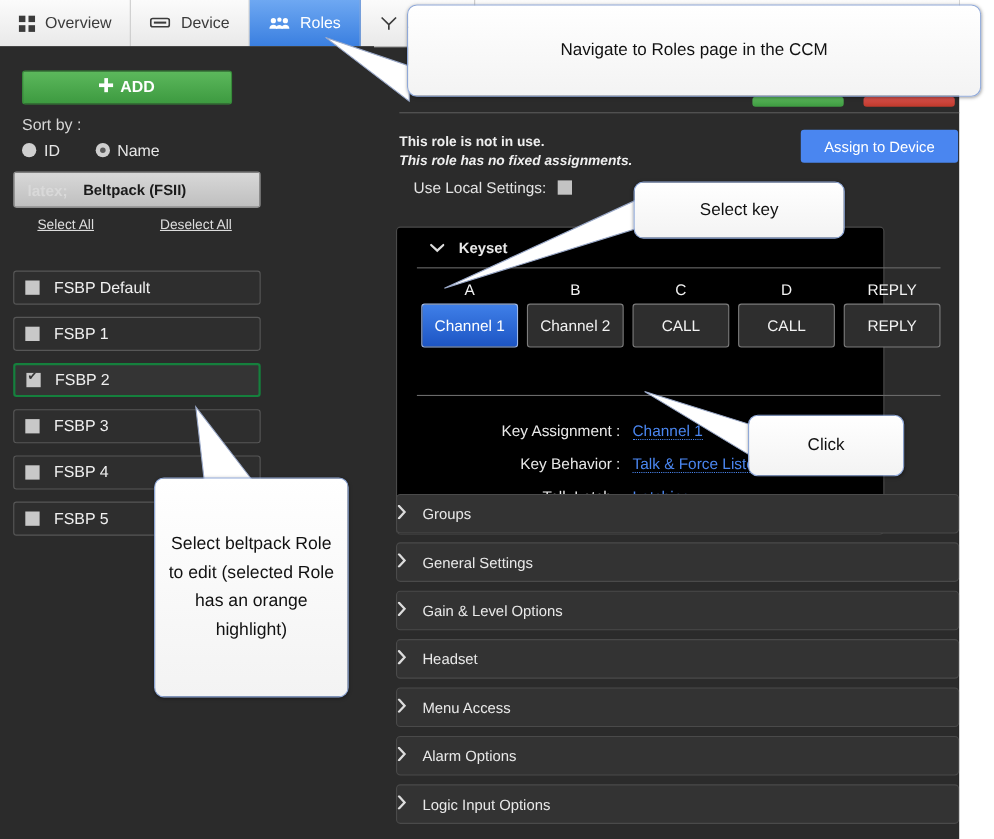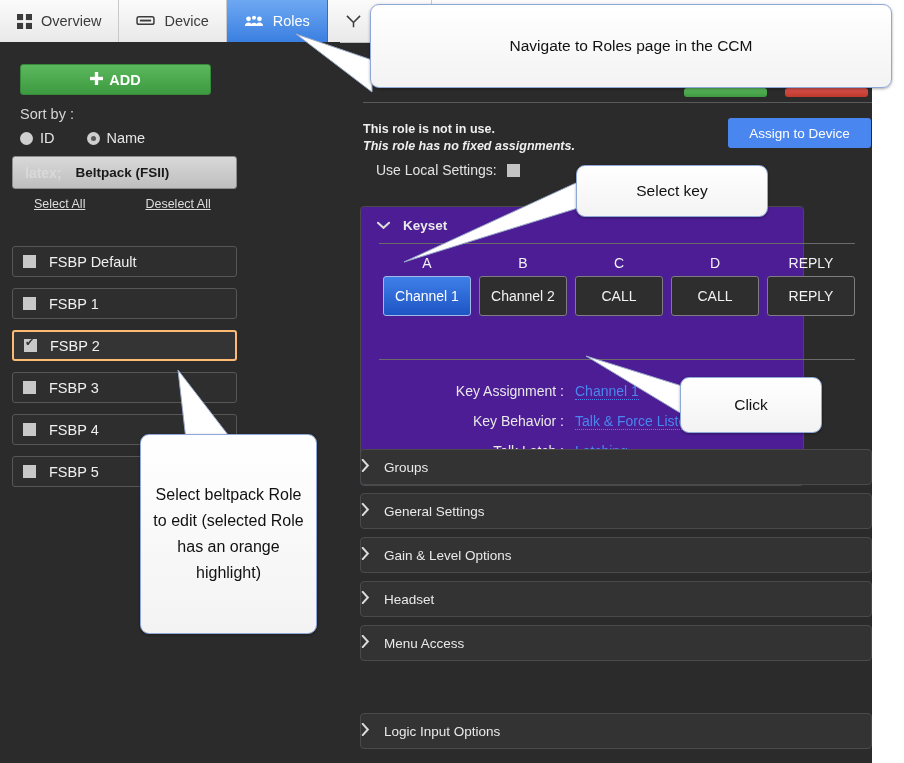--- a/index.html
+++ b/index.html
@@ -83,21 +83,21 @@
   }
   .radios {
     position: absolute;
     left: 20px; top: 88px;
     display: flex;
     align-items: center;
     gap: 10px;
     color: #e6e6e6;
     font-size: 14.5px;
   }
-  .radio-wrap { display:flex; align-items:center; gap:7px; }
+  .radio-wrap { display:flex; gap:7px; }
   .radio {
     width: 13px; height: 13px;
     border-radius: 50%;
     background: #cfcfcf;
     display:inline-block;
     position: relative;
   }
   .radio.sel::after {
     content: "";
     position: absolute;
@@ -150,21 +150,21 @@
     background: #2e2e2e;
     display: flex;
     align-items: center;
     gap: 13px;
     padding-left: 10px;
     box-sizing: border-box;
     color: #f0f0f0;
     font-size: 14.5px;
   }
   .role-item.selected {
-    border: 2px solid #fdba74;
+    border: 2px solid #15803d;
     background: #343434;
   }
   .cbx {
     width: 13px; height: 13px;
     background: #c8c8c8;
     display: inline-block;
     position: relative;
     flex: 0 0 auto;
   }
   .cbx.on::after {
@@ -210,24 +210,25 @@
     border-radius: 3px;
     color: #fff;
     font-size: 13.5px;
     display: flex; align-items: center; justify-content: center;
   }
 
   .panel {
     position: absolute;
     left: 12px;
     width: 444px;
-    background: #4c1d95;
+    background: #000000;
     border: 1px solid #4a4a4a;
     border-radius: 4px;
     box-sizing: border-box;
+    padding-left: 14px;
   }
   .panel-head {
     display: flex;
     align-items: center;
     gap: 13px;
     color: #e9e9e9;
     font-size: 13.5px;
     font-weight: bold;
     padding: 10px 0 9px 16px;
   }
@@ -559,20 +560,28 @@
       <span>Menu Access</span>
     </div>
     <div class="acc" style="top:539px">
       <span class="chev">
         <svg width="9" height="13" viewBox="0 0 9 14">
             <path d="M1.5 1 L7 7 L1.5 13" stroke="#dcdcdc" stroke-width="2.2" fill="none" stroke-linecap="round"></path>
           </svg>
       </span>
       <span>Headset</span>
     </div>
+    <div class="acc" style="top:627px">
+      <span class="chev">
+        <svg width="9" height="13" viewBox="0 0 9 14">
+            <path d="M1.5 1 L7 7 L1.5 13" stroke="#dcdcdc" stroke-width="2.2" fill="none" stroke-linecap="round"></path>
+          </svg>
+      </span>
+      <span>Alarm Options</span>
+    </div>
     <div class="acc" style="top:671px">
       <span class="chev">
         <svg width="9" height="13" viewBox="0 0 9 14">
             <path d="M1.5 1 L7 7 L1.5 13" stroke="#dcdcdc" stroke-width="2.2" fill="none" stroke-linecap="round"></path>
           </svg>
       </span>
       <span>Logic Input Options</span>
     </div>
   </div>
 </div>

